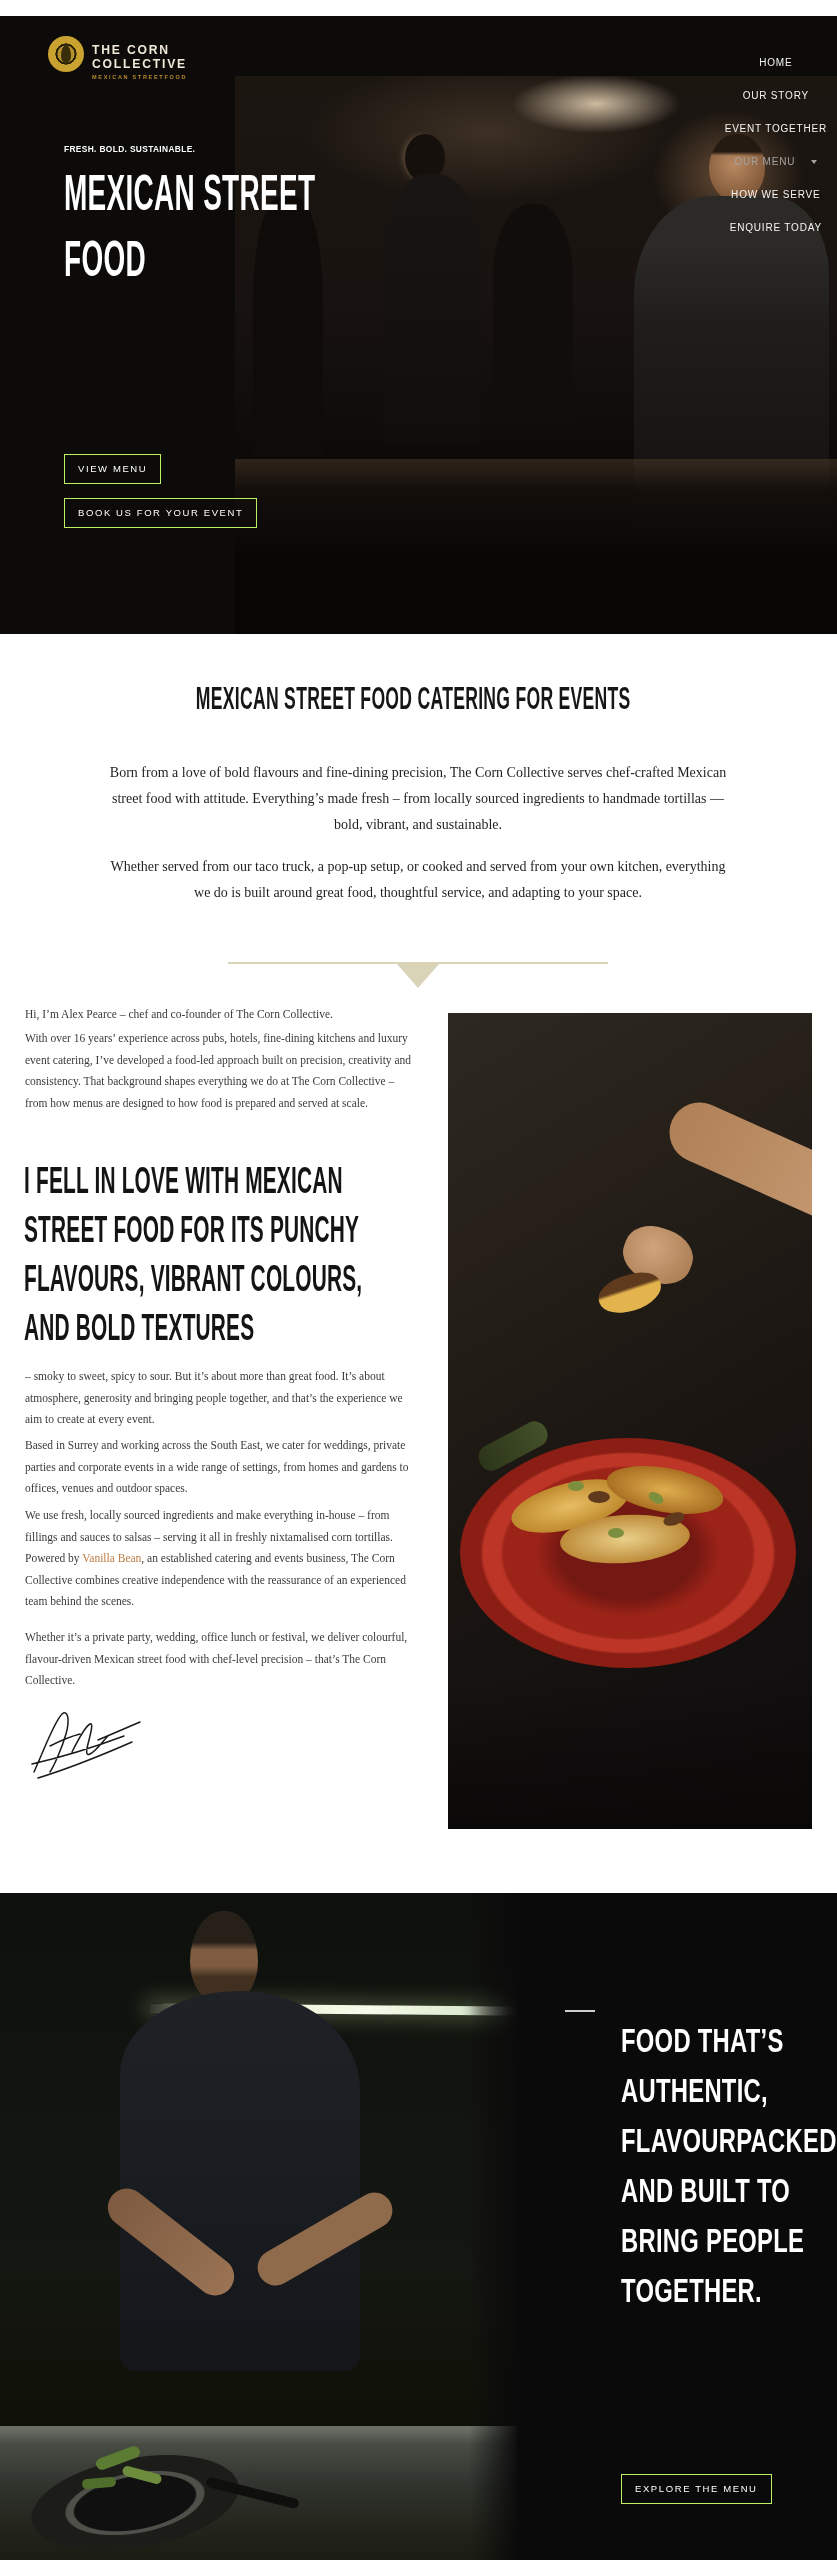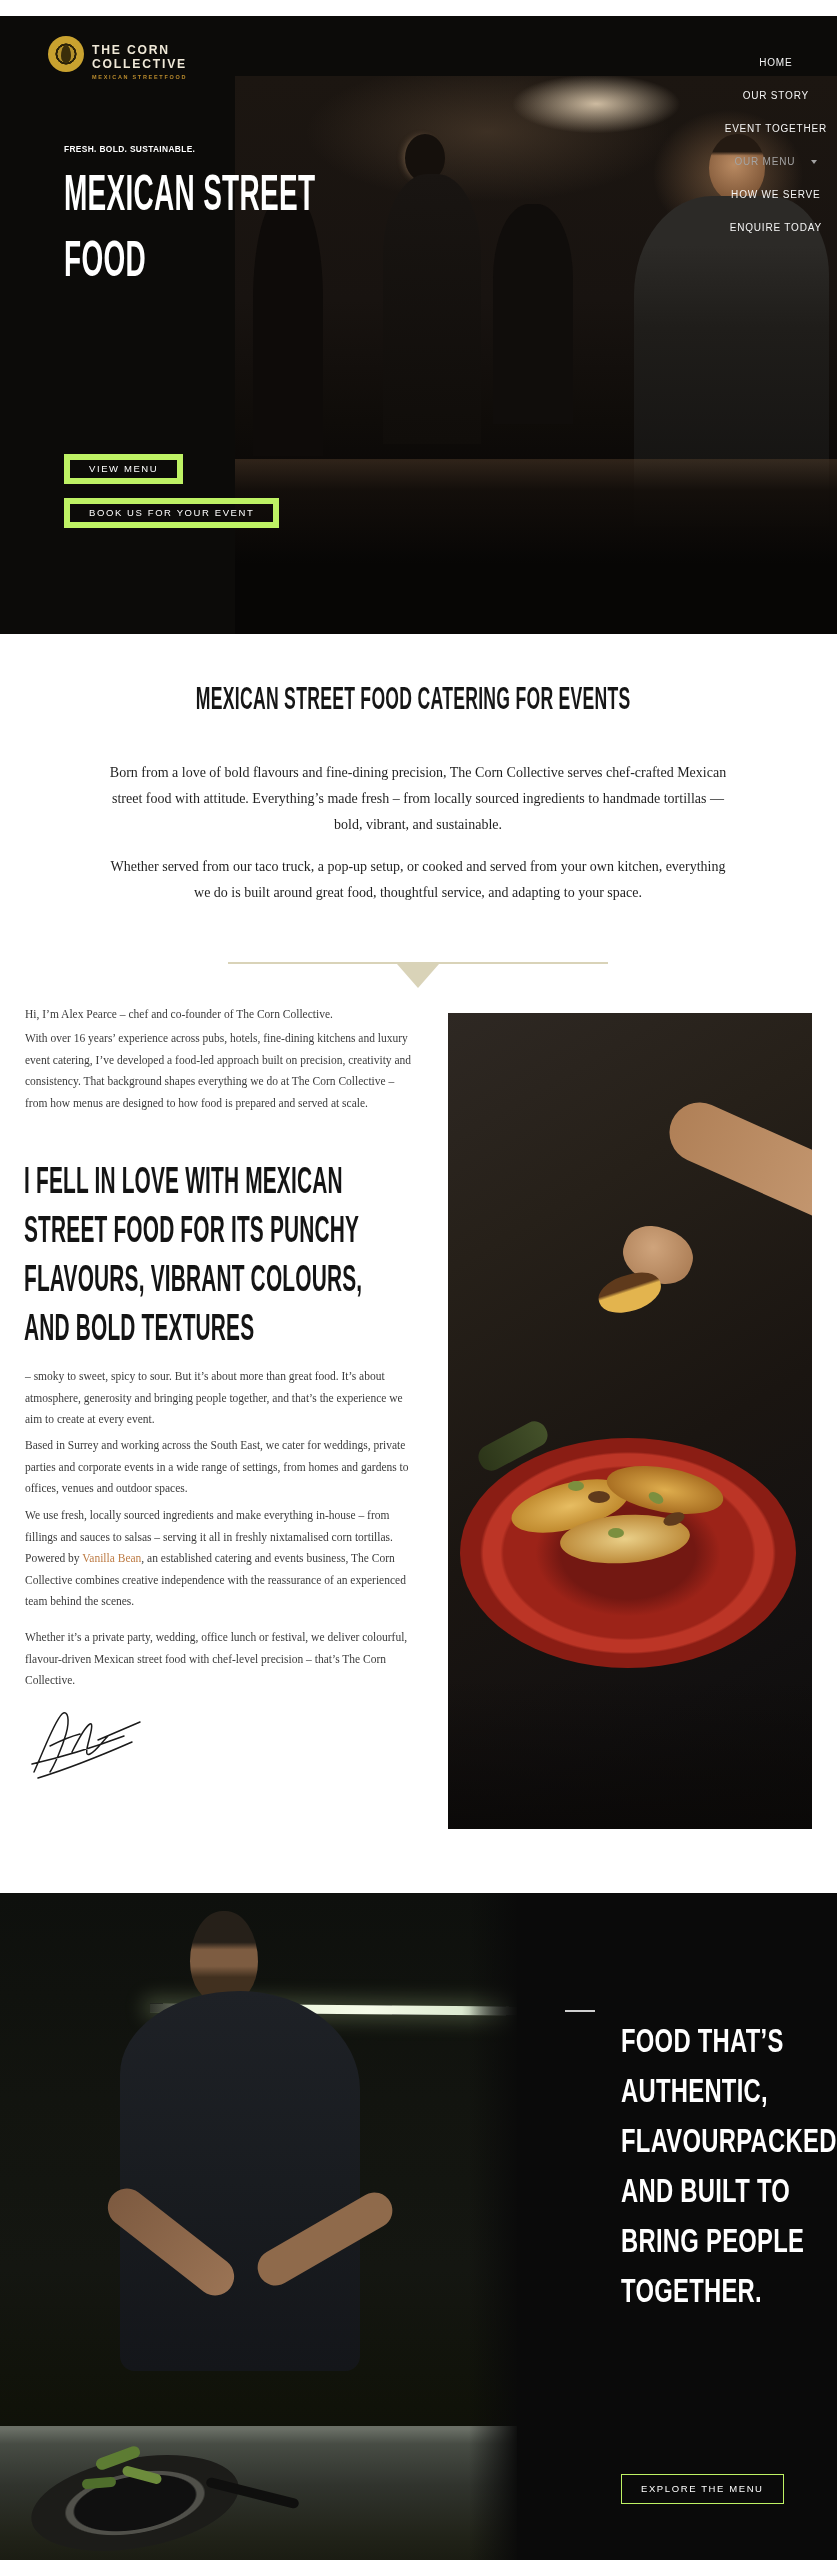--- a/index.html
+++ b/index.html
@@ -30,21 +30,21 @@
   .brand-l1,.brand-l2{font:700 13.5px/14px "Liberation Sans",sans-serif;letter-spacing:2px;color:#f0e9d8;transform:scaleX(.9);transform-origin:0 0;white-space:nowrap;}
   .brand-tag{margin-top:3px;font:700 5.5px/7px "Liberation Sans",sans-serif;letter-spacing:1.7px;color:#b98b2d;white-space:nowrap;}
   .nav{position:absolute;right:10px;top:41px;display:flex;align-items:center;gap:21px;flex-direction:column;}
   .nav-link{font:500 10px/12px "Liberation Sans",sans-serif;letter-spacing:.8px;color:#f5f5f5;text-decoration:none;white-space:nowrap;cursor:pointer;}
   .nav-link.dim{color:#a3a3a3;display:flex;align-items:center;gap:16px;}
   .chev{display:inline-block;width:0;height:0;border-left:3.5px solid transparent;border-right:3.5px solid transparent;border-top:4px solid #a3a3a3;}
 
   .hero-eyebrow{position:absolute;left:64px;top:127px;font:700 9.5px/11px "Liberation Sans",sans-serif;letter-spacing:.4px;color:#ffffff;transform:scaleX(.88);transform-origin:0 0;white-space:nowrap;}
   .hero-title{position:absolute;left:64px;top:144px;font:700 50px/66px "Liberation Sans",sans-serif;color:#ffffff;letter-spacing:.5px;transform:scaleX(.56);transform-origin:0 0;white-space:nowrap;}
   .hero-sub{position:absolute;left:64px;top:370px;width:225px;font:11.5px/25px "Liberation Serif",serif;color:#efece6;}
-  .btn{position:absolute;display:inline-flex;align-items:center;justify-content:center;height:30px;border:6px solid #bef264;background:transparent;color:#ffffff;font:500 9.5px/10px "Liberation Sans",sans-serif;letter-spacing:1.6px;padding:0 19px;white-space:nowrap;cursor:pointer;}
+  .btn{position:absolute;display:inline-flex;align-items:center;justify-content:center;height:30px;border:1px solid #bef264;background:transparent;color:#ffffff;font:500 9.5px/10px "Liberation Sans",sans-serif;letter-spacing:1.6px;padding:0 13px;white-space:nowrap;cursor:pointer;}
   .btn-view{left:64px;top:438px;}
   .btn-book{left:64px;top:482px;}
 
   
   .intro-heading{position:absolute;left:18px;top:664px;width:691px;text-align:right;}
   .intro-heading span{display:inline-block;font:700 32px/36px "Liberation Sans",sans-serif;color:#161616;letter-spacing:.5px;transform:scaleX(.55);white-space:nowrap;}
   .intro-p{position:absolute;left:108px;width:620px;font:14px/26px "Liberation Serif",serif;color:#1f1f1f;text-align:center;}
   .intro-p1{top:744px;}
   .intro-p2{top:838px;}
   .divider-line{position:absolute;left:228px;top:946px;width:380px;height:2px;background:#d9d3b8;}

